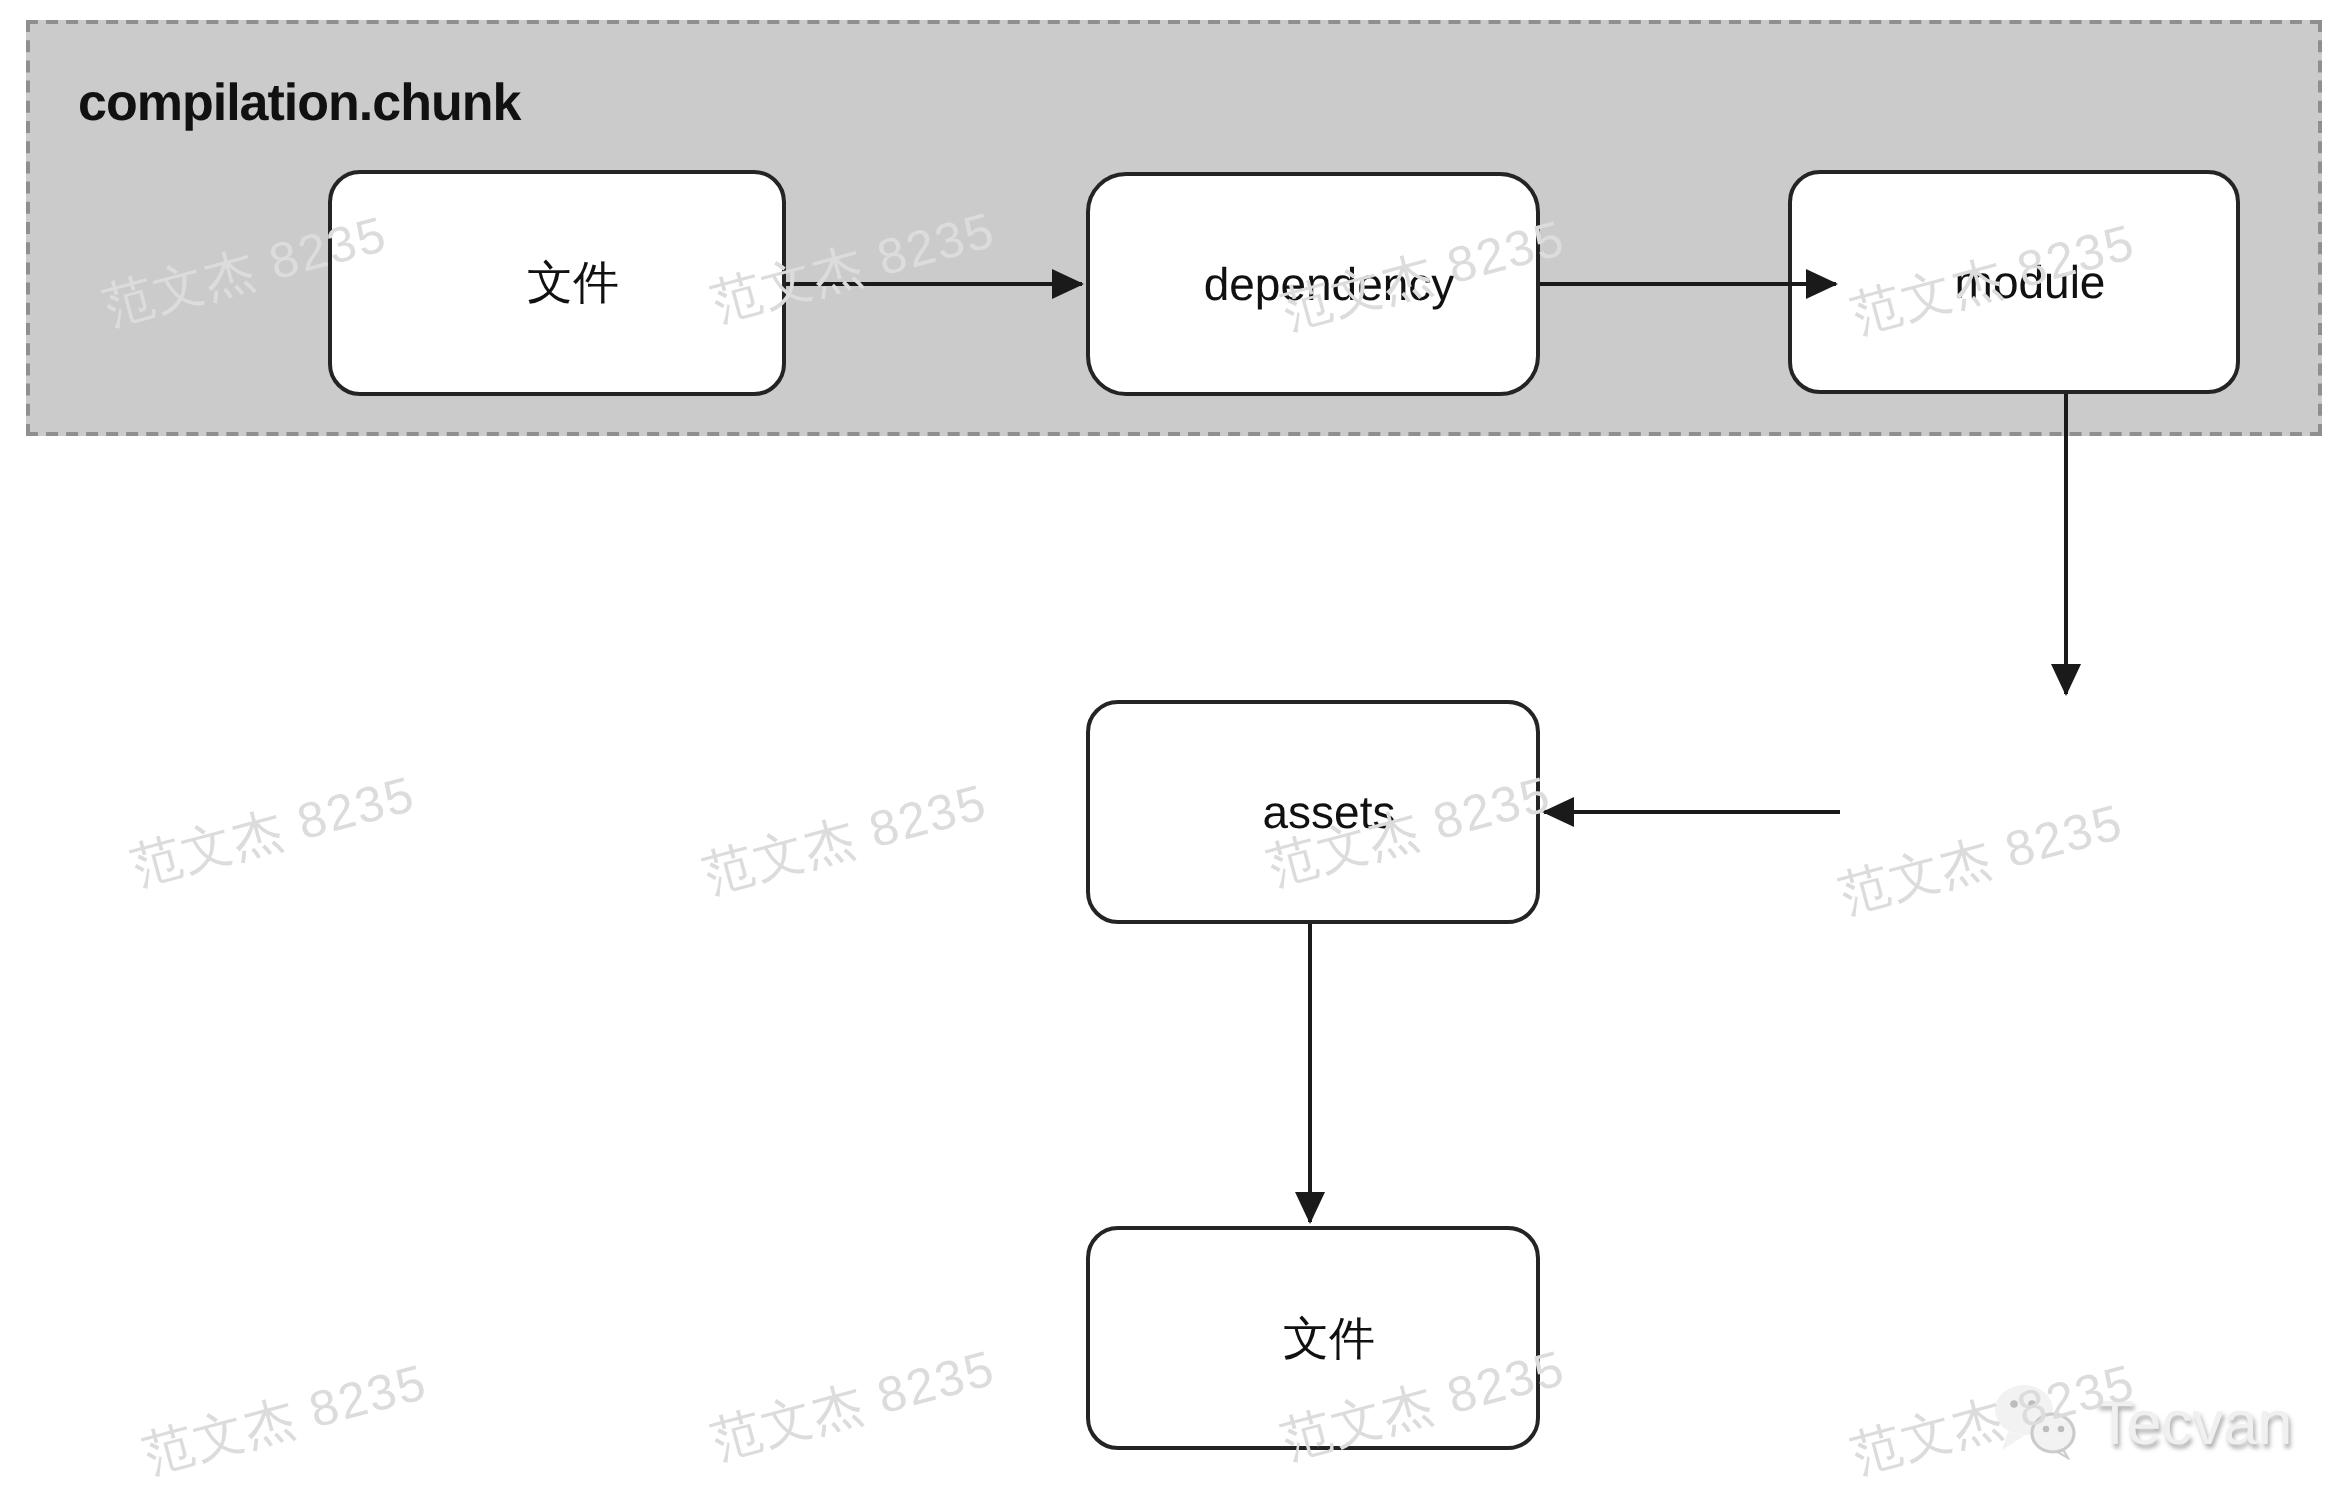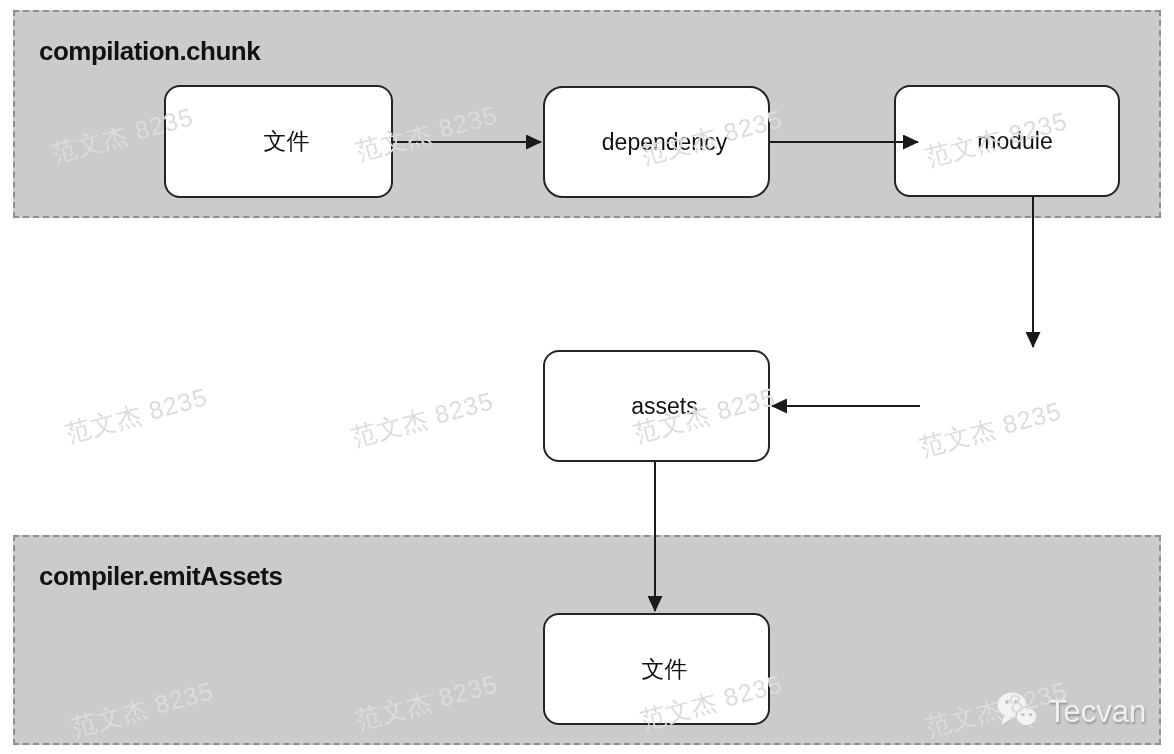--- a/index.html
+++ b/index.html
@@ -95,23 +95,20 @@
   }
 </style>
 </head>
 <body>
 
 <div class="stage">
 
   <div class="band band-make">
     <div class="band-label">compilation.chunk</div>
   </div>
-  <div class="band band-emit">
-    <div class="band-label">compiler.emitAssets</div>
-  </div>
 
   <div class="node node-file-input">文件</div>
   <div class="node node-dependency">dependency</div>
   <div class="node node-module">module</div>
   <div class="node node-assets">assets</div>
   <div class="node node-file-output">文件</div>
 
   <svg class="edges" viewBox="0 0 1174 754">
     <defs>
       <marker id="arrowhead" markerUnits="userSpaceOnUse" markerWidth="17" markerHeight="15" refX="15" refY="7.5" orient="auto">

